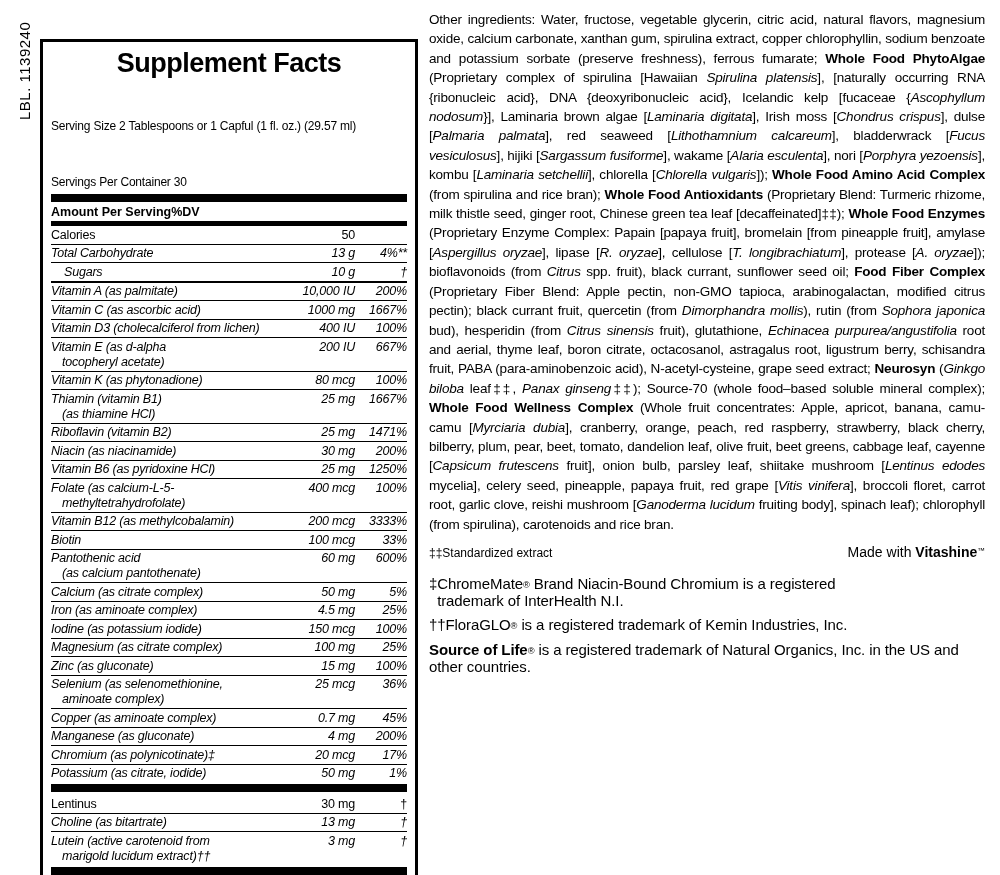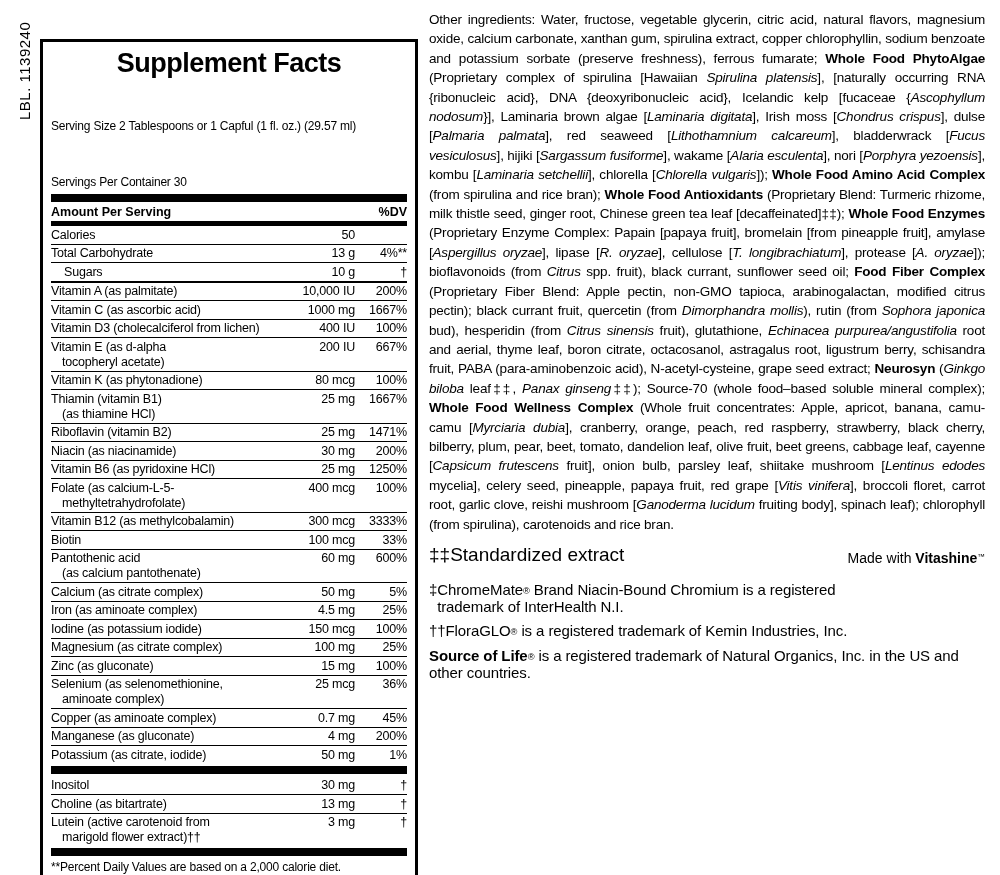--- a/index.html
+++ b/index.html
@@ -13,38 +13,38 @@
   
   .panel{position:absolute;left:40px;top:39px;width:378px;box-sizing:border-box;
     border:3px solid #000;padding:3px 8px 6px;}
   .panel-title{font-size:27px;font-weight:bold;text-align:center;margin:3px 0 4px;
     letter-spacing:-.5px;}
   .serving{font-size:12px;line-height:16.5px;letter-spacing:-.2px;margin-top:39px;}
   .bar{background:#000;}
   .bar-lg{height:8px;margin:4px 0 0;}
   .bar-md{height:5px;}
   .bar-bot{height:8px;margin:2px 0 3px;}
-  .hdr{display:flex;justify-content:space-between;font-weight:bold;font-size:12.5px;
+  .hdr{display:flex;font-weight:bold;font-size:12.5px;
     padding:3px 0 2px;}
   .row{display:flex;align-items:flex-start;font-size:12.5px;line-height:15px;
     padding:1.5px 0 1px;letter-spacing:-.2px;}
-  .row + .row{border-top:1.5px solid #000;}
+  .row + .row{border-top:1.5px solid #000;font-style:italic;}
   .row.med{border-top:2.5px solid #000;}
   .nm{flex:1;white-space:nowrap;}
   .ind .nm{padding-left:13px;}
   .nm2{padding-left:11px;}
   .amt{width:74px;text-align:right;white-space:nowrap;}
   .dv{width:52px;text-align:right;white-space:nowrap;}
   .fn{font-size:12px;line-height:16.5px;letter-spacing:-.2px;}
 
   
   .right{position:absolute;left:429px;top:10px;width:556px;}
   .para{font-size:13.5px;line-height:19.4px;letter-spacing:-.2px;text-align:justify;margin:0;}
   .std-row{display:flex;justify-content:space-between;align-items:flex-end;margin:10px 0 16px;}
-  .std-left{font-size:19px;}
+  .std-left{font-size:12px;}
   .std-right{font-size:14px;}
   .tm{font-size:15px;line-height:15px;letter-spacing:-.1px;margin-bottom:9px;}
   .seg-b{font-weight:bold;}
   .seg-i{font-style:italic;}
   .seg-sup{font-size:55%;vertical-align:.5em;}
   .seg-reg{font-size:62%;vertical-align:.15em;}
 </style>
 </head>
 <body>
 
@@ -123,21 +123,21 @@
           <span class="amt">25 mg</span>
           <span class="dv">1250%</span>
         </div>
         <div class="row">
           <span class="nm">Folate (as calcium-L-5-<br><span class="nm2">methyltetrahydrofolate)</span></span>
           <span class="amt">400 mcg</span>
           <span class="dv">100%</span>
         </div>
         <div class="row">
           <span class="nm">Vitamin B12 (as methylcobalamin)</span>
-          <span class="amt">300 mcg</span>
+          <span class="amt">200 mcg</span>
           <span class="dv">3333%</span>
         </div>
         <div class="row">
           <span class="nm">Biotin</span>
           <span class="amt">100 mcg</span>
           <span class="dv">33%</span>
         </div>
         <div class="row">
           <span class="nm">Pantothenic acid<br><span class="nm2">(as calcium pantothenate)</span></span>
           <span class="amt">60 mg</span>
@@ -177,37 +177,42 @@
           <span class="nm">Copper (as aminoate complex)</span>
           <span class="amt">0.7 mg</span>
           <span class="dv">45%</span>
         </div>
         <div class="row">
           <span class="nm">Manganese (as gluconate)</span>
           <span class="amt">4 mg</span>
           <span class="dv">200%</span>
         </div>
         <div class="row">
+          <span class="nm">Chromium (as polynicotinate)‡</span>
+          <span class="amt">20 mcg</span>
+          <span class="dv">17%</span>
+        </div>
+        <div class="row">
           <span class="nm">Potassium (as citrate, iodide)</span>
           <span class="amt">50 mg</span>
           <span class="dv">1%</span>
         </div>
         <div class="bar bar-bot"></div>
         <div class="row">
-          <span class="nm">Inositol</span>
+          <span class="nm">Lentinus</span>
           <span class="amt">30 mg</span>
           <span class="dv">†</span>
         </div>
         <div class="row">
           <span class="nm">Choline (as bitartrate)</span>
           <span class="amt">13 mg</span>
           <span class="dv">†</span>
         </div>
         <div class="row">
-          <span class="nm">Lutein (active carotenoid from<br><span class="nm2">marigold flower extract)††</span></span>
+          <span class="nm">Lutein (active carotenoid from<br><span class="nm2">marigold lucidum extract)††</span></span>
           <span class="amt">3 mg</span>
           <span class="dv">†</span>
         </div>
       </div>
     <div class="bar bar-bot"></div>
     <div class="fn">**Percent Daily Values are based on a 2,000 calorie diet.</div>
     <div class="fn">†Daily Value (DV) not bladderwrack.</div>
   </div>
 
   <div class="right">

